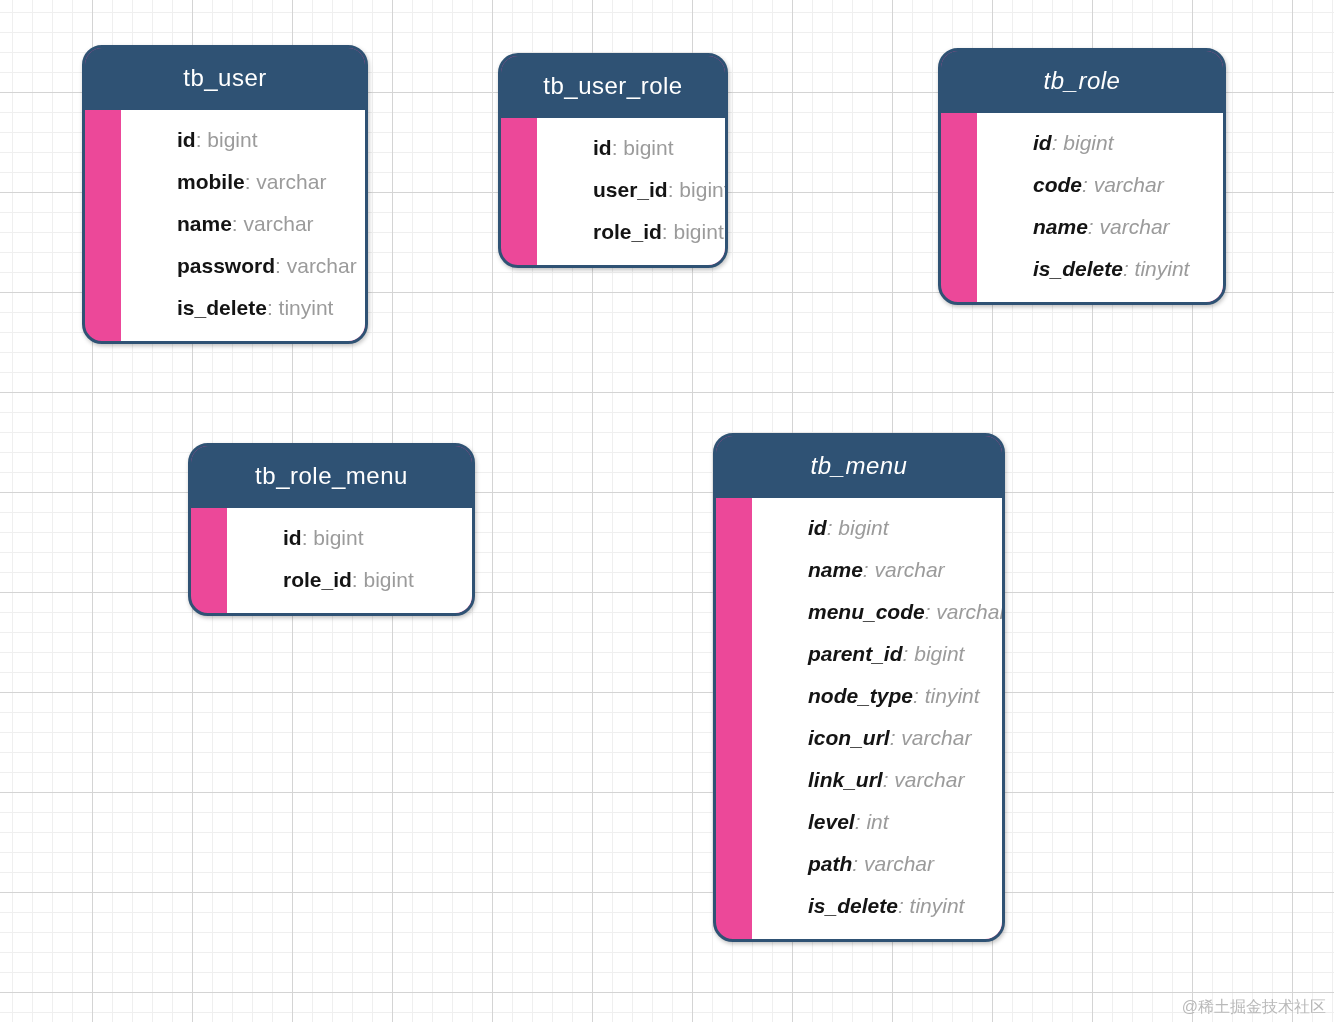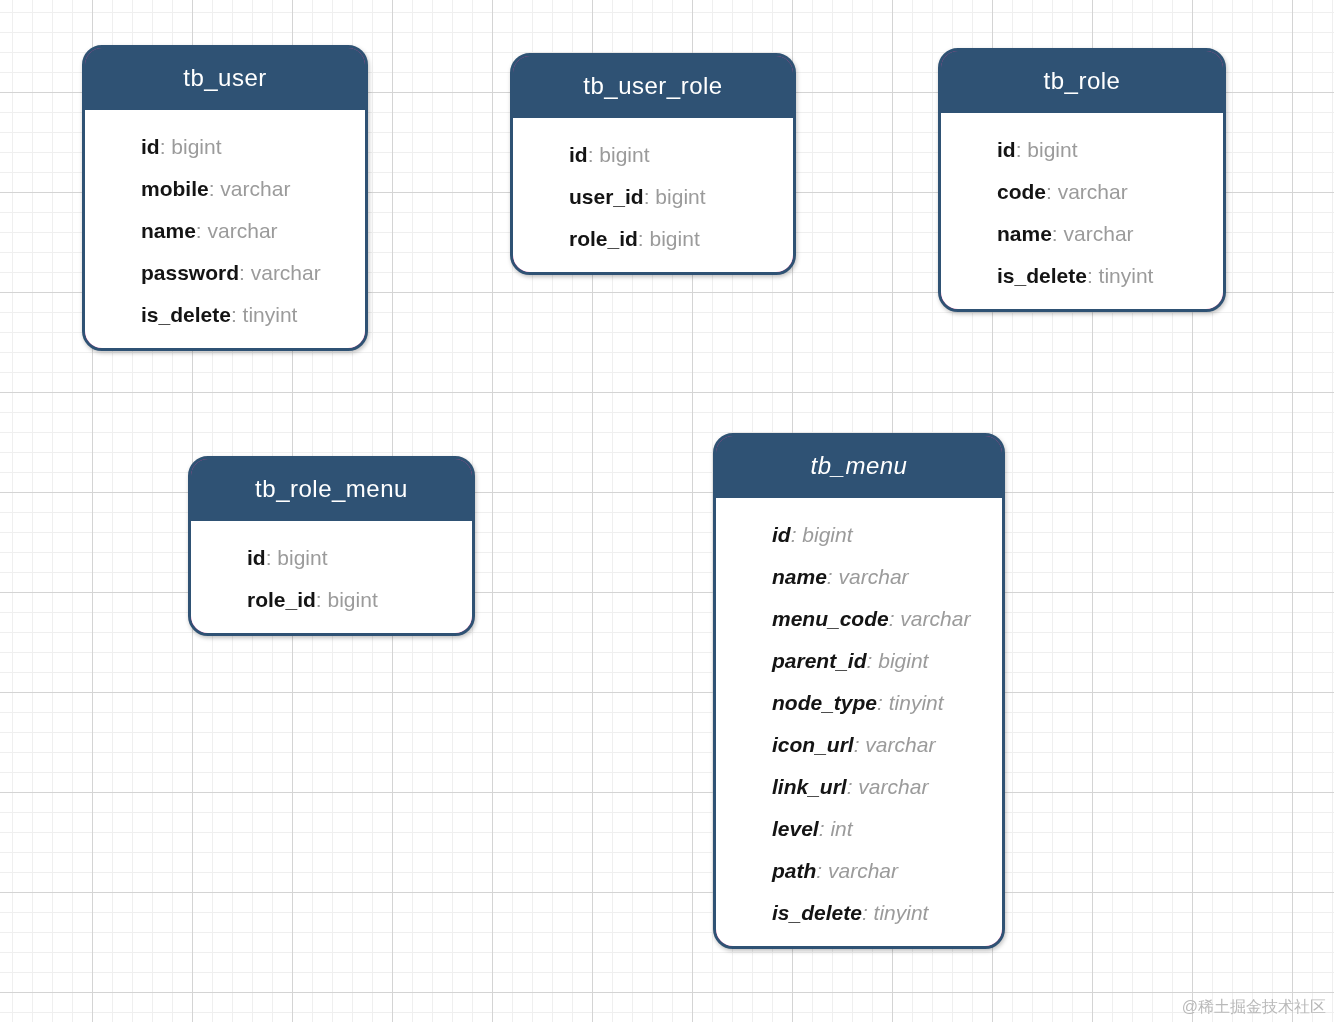--- a/index.html
+++ b/index.html
@@ -28,22 +28,23 @@
   .card-header {
     background: #2F5274;
     color: #ffffff;
     height: 62px;
     line-height: 60px;
     text-align: center;
     font-size: 24px;
     letter-spacing: 0.5px;
   }
   .card-body {
-    padding: 16px 10px 12px 56px;
+    padding: 9px 10px 12px 56px;
     background: #ffffff;
+    margin-left: 36px;
   }
   .field-row {
     height: 42px;
     line-height: 42px;
     font-size: 21px;
     white-space: nowrap;
   }
   .fname { color: #141414; font-weight: bold; }
   .ftype { color: #9b9b9b; font-weight: normal; }
   .watermark {
@@ -63,40 +64,40 @@
     <div class="card-header">tb_user</div>
     <div class="card-body">
         <div class="field-row"><span class="fname">id</span><span class="ftype">: bigint</span></div>
         <div class="field-row"><span class="fname">mobile</span><span class="ftype">: varchar</span></div>
         <div class="field-row"><span class="fname">name</span><span class="ftype">: varchar</span></div>
         <div class="field-row"><span class="fname">password</span><span class="ftype">: varchar</span></div>
         <div class="field-row"><span class="fname">is_delete</span><span class="ftype">: tinyint</span></div>
       </div>
   </div>
 
-  <div class="table-card" style="left:510px; top:53px; width:286px;">
+  <div class="table-card" style="left:498px; top:53px; width:230px;">
     <div class="card-header">tb_user_role</div>
     <div class="card-body">
         <div class="field-row"><span class="fname">id</span><span class="ftype">: bigint</span></div>
         <div class="field-row"><span class="fname">user_id</span><span class="ftype">: bigint</span></div>
         <div class="field-row"><span class="fname">role_id</span><span class="ftype">: bigint</span></div>
       </div>
   </div>
 
-  <div class="table-card" style="left:938px; top:48px; width:288px;">
+  <div class="table-card" style="left:938px; top:48px; width:288px;font-style:italic;">
     <div class="card-header">tb_role</div>
     <div class="card-body">
         <div class="field-row"><span class="fname">id</span><span class="ftype">: bigint</span></div>
         <div class="field-row"><span class="fname">code</span><span class="ftype">: varchar</span></div>
         <div class="field-row"><span class="fname">name</span><span class="ftype">: varchar</span></div>
         <div class="field-row"><span class="fname">is_delete</span><span class="ftype">: tinyint</span></div>
       </div>
   </div>
 
-  <div class="table-card" style="left:188px; top:456px; width:287px;">
+  <div class="table-card" style="left:188px; top:443px; width:287px;">
     <div class="card-header">tb_role_menu</div>
     <div class="card-body">
         <div class="field-row"><span class="fname">id</span><span class="ftype">: bigint</span></div>
         <div class="field-row"><span class="fname">role_id</span><span class="ftype">: bigint</span></div>
       </div>
   </div>
 
   <div class="table-card" style="left:713px; top:433px; width:292px;font-style:italic;">
     <div class="card-header">tb_menu</div>
     <div class="card-body">

